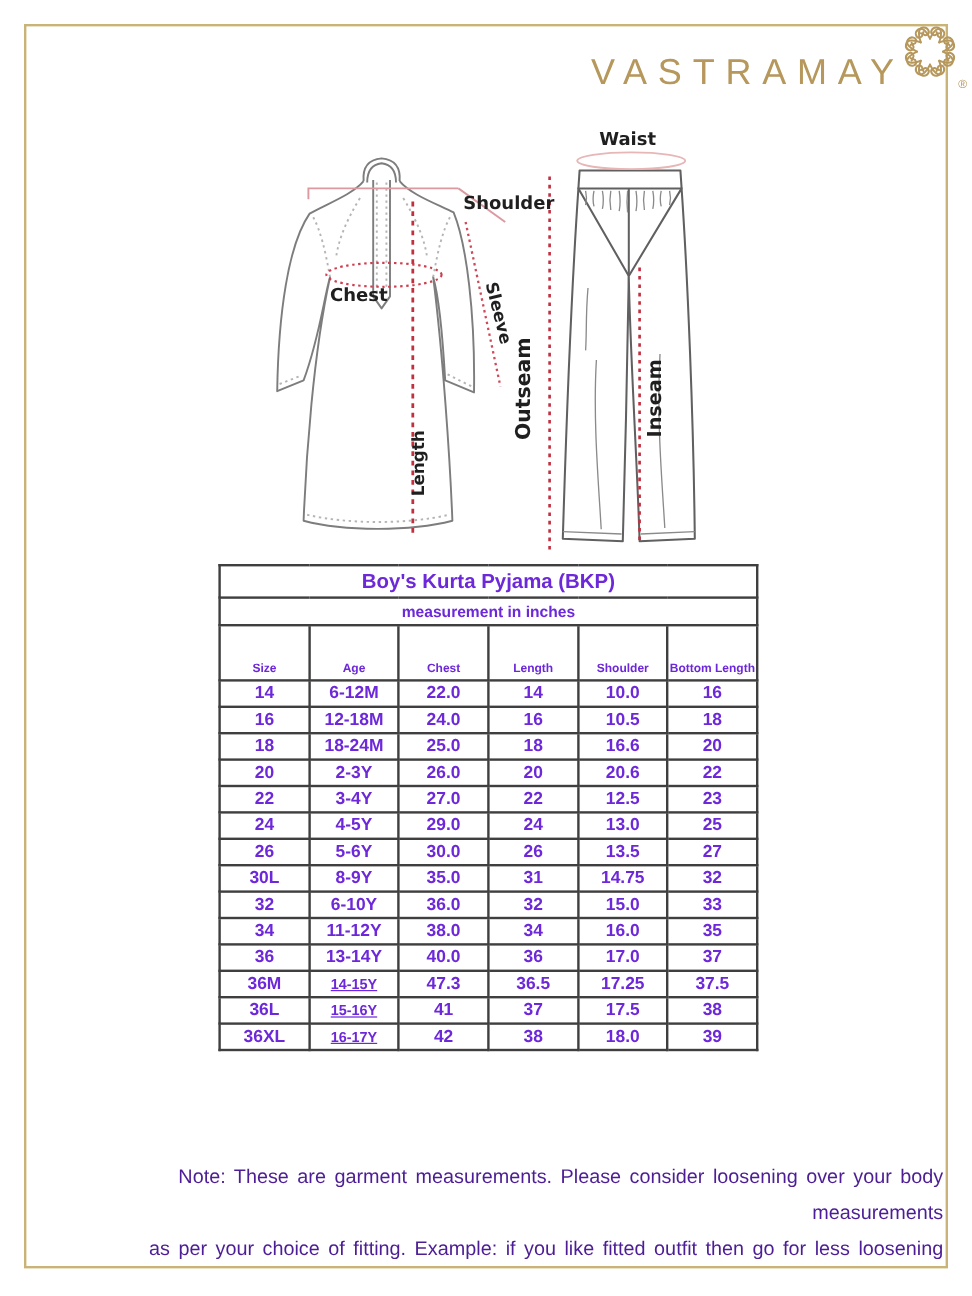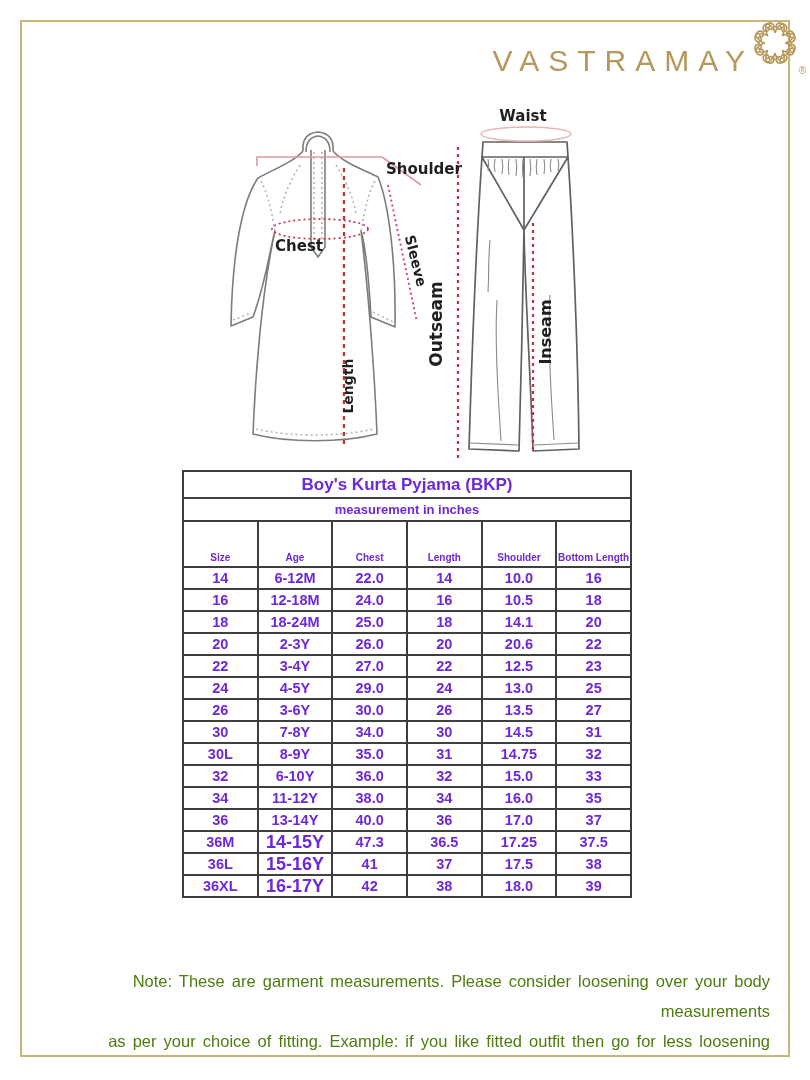--- a/index.html
+++ b/index.html
@@ -18,25 +18,25 @@
   .dlabel{font-family:"DejaVu Sans","Liberation Sans",sans-serif;font-weight:600;fill:#1f1f1f;}
 
   
   table.size{position:absolute;left:182px;top:470px;width:450px;border-collapse:collapse;table-layout:fixed;
     font-family:"Liberation Sans",sans-serif;color:#6d28d9;}
   table.size td,table.size th{border:2px solid #3f3f3f;text-align:center;padding:0;}
   td.title{height:25px;font-size:17px;font-weight:700;}
   td.subtitle{height:21px;font-size:13px;font-weight:700;}
   th.colh{height:44px;font-size:10px;font-weight:700;vertical-align:bottom;padding-bottom:3px;line-height:17px;}
   tbody.rows td{height:20px;font-size:14.5px;font-weight:700;line-height:15px;}
-  tbody.rows tr:nth-last-child(-n+3) td:nth-child(2){font-size:18px;}
-
-  
-  .note{position:absolute;left:40px;top:966px;width:730px;text-align:right;font-size:16.5px;line-height:30px;
-    color:#4d7c0f;word-spacing:2.5px;font-family:"Liberation Sans",sans-serif;}
+  tbody.rows tr:nth-last-child(-n+3) td:nth-child(2){font-size:12px;text-decoration:underline;}
+
+  
+  .note{position:absolute;left:56px;top:966px;width:730px;text-align:right;font-size:16.5px;line-height:30px;
+    color:#4c1d95;word-spacing:2.5px;font-family:"Liberation Sans",sans-serif;}
 </style>
 </head>
 <body>
 
 <div class="page">
   <div class="frame"></div>
 
   <div class="logo-row">
     <div class="logo">
       <span class="brand">VASTRAMAY</span>
@@ -169,21 +169,21 @@
           <td>24.0</td>
           <td>16</td>
           <td>10.5</td>
           <td>18</td>
         </tr>
         <tr>
           <td>18</td>
           <td>18-24M</td>
           <td>25.0</td>
           <td>18</td>
-          <td>14.1</td>
+          <td>16.6</td>
           <td>20</td>
         </tr>
         <tr>
           <td>20</td>
           <td>2-3Y</td>
           <td>26.0</td>
           <td>20</td>
           <td>20.6</td>
           <td>22</td>
         </tr>
@@ -198,33 +198,25 @@
         <tr>
           <td>24</td>
           <td>4-5Y</td>
           <td>29.0</td>
           <td>24</td>
           <td>13.0</td>
           <td>25</td>
         </tr>
         <tr>
           <td>26</td>
-          <td>3-6Y</td>
+          <td>5-6Y</td>
           <td>30.0</td>
           <td>26</td>
           <td>13.5</td>
           <td>27</td>
-        </tr>
-        <tr>
-          <td>30</td>
-          <td>7-8Y</td>
-          <td>34.0</td>
-          <td>30</td>
-          <td>14.5</td>
-          <td>31</td>
         </tr>
         <tr>
           <td>30L</td>
           <td>8-9Y</td>
           <td>35.0</td>
           <td>31</td>
           <td>14.75</td>
           <td>32</td>
         </tr>
         <tr>

